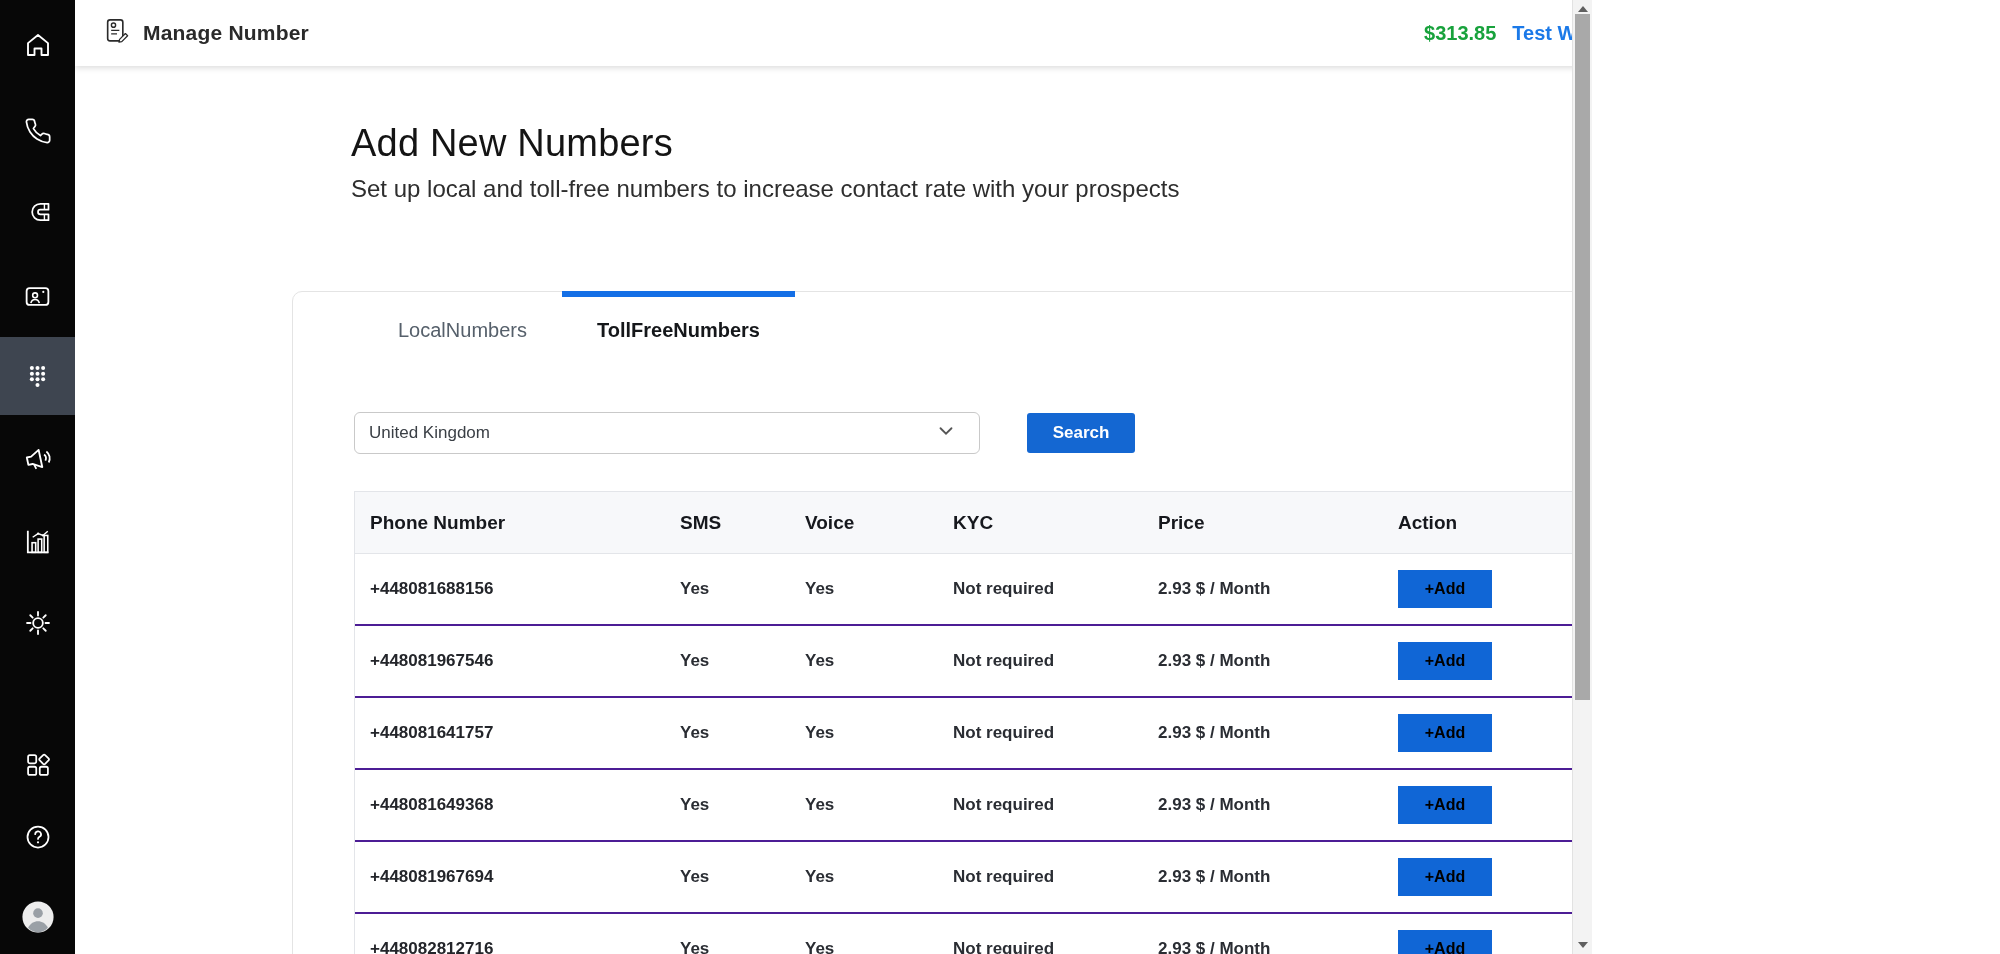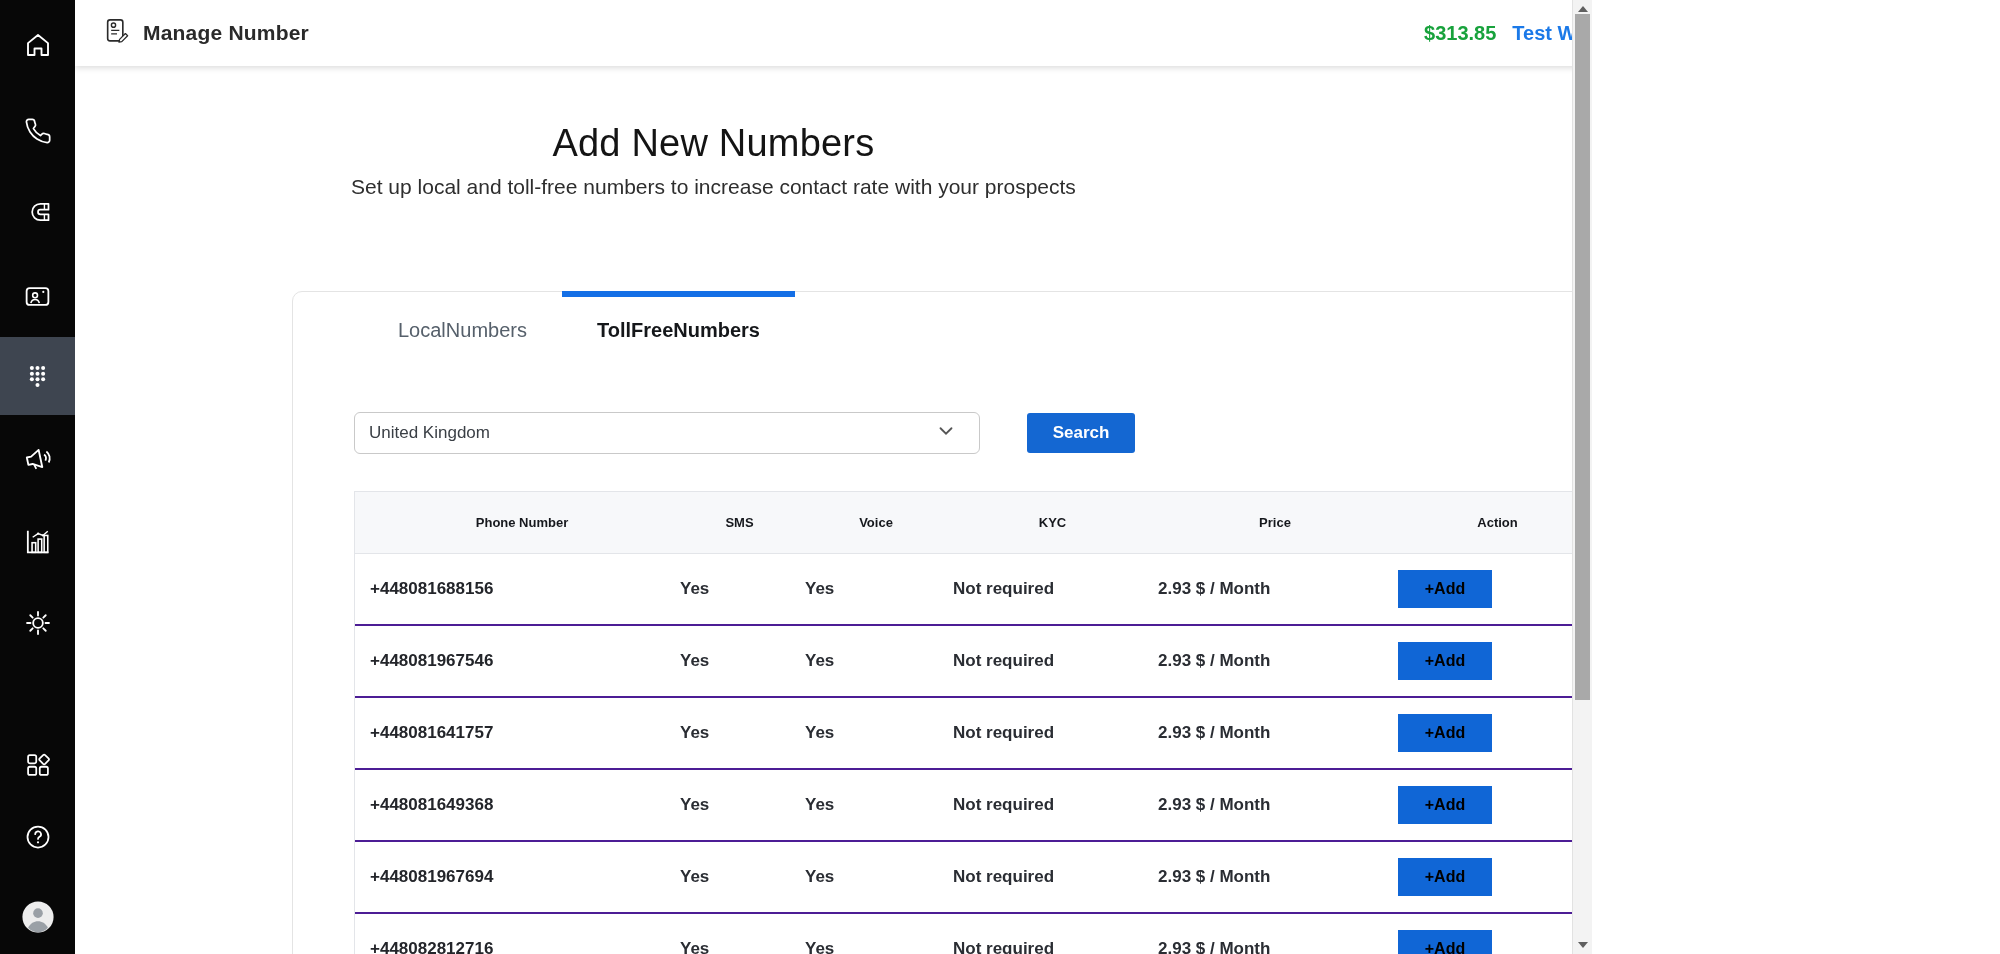--- a/index.html
+++ b/index.html
@@ -30,23 +30,23 @@
   
   .scrollbar{position:absolute;right:0;top:0;width:20px;height:954px;background:#f3f3f3;border-left:1px solid #e2e2e2;box-sizing:border-box;z-index:40;}
   .sb-arrow{position:absolute;left:0;width:20px;height:14px;display:flex;align-items:center;justify-content:center;}
   .sb-arrow.up{top:2px;} .sb-arrow.down{bottom:2px;}
   .tri-up{width:0;height:0;border-left:5px solid transparent;border-right:5px solid transparent;border-bottom:6px solid #5f5f5f;}
   .tri-down{width:0;height:0;border-left:5px solid transparent;border-right:5px solid transparent;border-top:6px solid #5f5f5f;}
   .sb-thumb{position:absolute;left:2px;top:14px;width:15px;height:686px;background:#a9a9a9;}
 
   
   .main{position:absolute;left:75px;top:66px;width:1905px;height:888px;background:#fff;overflow:hidden;}
-  .page-head{position:absolute;left:276px;top:56px;text-align:center;}
+  .page-head{position:absolute;left:276px;top:56px;}
   .page-title{font-size:38px;font-weight:500;color:#141414;letter-spacing:.2px;}
-  .page-subtitle{margin-top:10px;font-size:21px;color:#2e2e2e;}
+  .page-subtitle{margin-top:10px;font-size:24px;color:#2e2e2e;}
 
   .card{position:absolute;left:217px;top:225px;width:1372px;height:800px;background:#fff;
         border:1px solid #e4e4e4;border-radius:10px;box-sizing:border-box;}
 
   
   .tabs{display:flex;margin-left:70px;}
   .tab{position:relative;padding:27px 35px 0 35px;font-size:20px;height:48px;cursor:pointer;}
   .tab-inactive{color:#56606b;}
   .tab-active{color:#15171a;font-weight:700;}
   .tab-active::before{content:"";position:absolute;left:0;top:-1px;width:100%;height:6px;background:#146fe6;}
@@ -57,21 +57,21 @@
                   align-items:center;padding:0 22px 0 14px;box-sizing:border-box;justify-content:space-between;
                   cursor:pointer;background:#fff;}
   .country-value{font-size:17px;color:#3a3f45;}
   .search-btn{margin-left:47px;width:108px;height:40px;background:#1467d2;border:none;border-radius:3px;
               color:#fff;font-size:17px;font-weight:600;font-family:"Liberation Sans",sans-serif;cursor:pointer;}
 
   
   .table{position:absolute;left:61px;top:199px;width:1250px;border:1px solid #e3e5e9;box-sizing:border-box;}
   .t-row{display:grid;grid-template-columns:325px 125px 148px 205px 240px 1fr;align-items:center;}
   .t-head{height:61px;background:#f7f8fa;border-bottom:1px solid #e3e5e9;}
-  .t-head .t-cell{font-size:13px;font-weight:700;color:#16181d;text-align:center;}
+  .t-head .t-cell{font-size:19px;font-weight:700;color:#16181d;}
   .t-body-row{height:70px;border-bottom:2px solid #4c1d95;background:#fff;}
   .t-body-row:last-child{border-bottom:none;}
   .t-cell{padding-right:6px;}
   .t-cell.first{padding-left:15px;}
   .cell-phone{font-size:17px;font-weight:700;color:#23252a;}
   .cell-plain{font-size:17px;font-weight:600;color:#2a2d33;}
   .add-btn{width:94px;height:38px;background:#1066d6;border:none;border-radius:0;color:#000000;
            font-size:16px;font-weight:600;font-family:Liberation Sans, sans-serif;cursor:pointer;}
 </style>
 </head>

